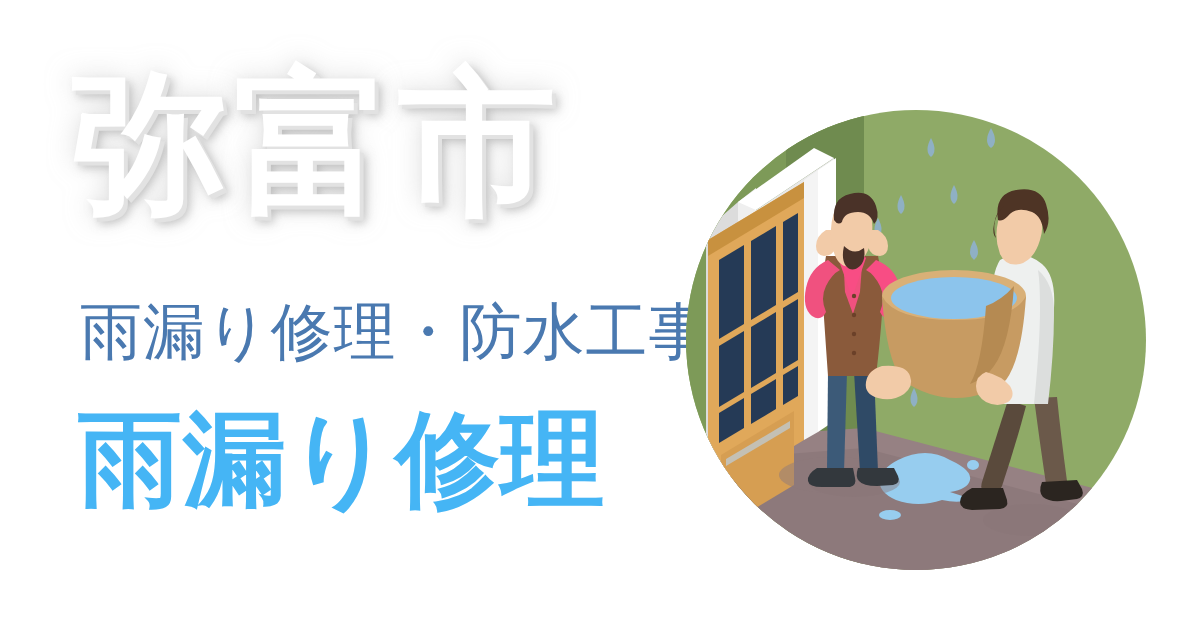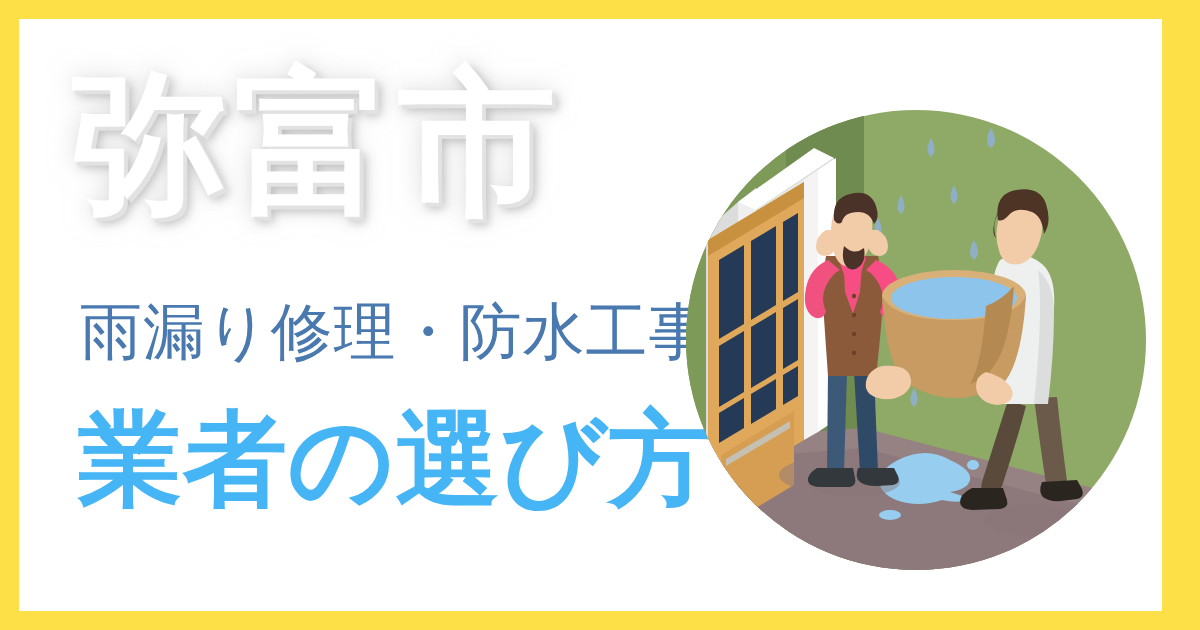--- a/index.html
+++ b/index.html
@@ -4,21 +4,21 @@
 <style>
   html,body{margin:0;padding:0;}
   body{
     width:1200px;height:630px;
     background:#4c7bb0;
     font-family:"Liberation Sans","DejaVu Sans",sans-serif;
     overflow:hidden;
   }
   .banner{
     position:absolute;left:0;top:0;width:1200px;height:630px;
-    background:#fde047;
+    background:#ffffff;
     box-sizing:border-box;
     padding:19px 38px 19px 19px;
     text-align:right;
   }
   .card{
     position:relative;
     width:100%;height:100%;
     background:#ffffff;
     overflow:hidden;
   }
@@ -74,21 +74,21 @@
 </style>
 </head>
 <body>
 
 <div class="banner">
   <div class="card">
 
     <div class="text-block">
       <div class="city-title">弥富市</div>
       <div class="subtitle">雨漏り修理・防水工事</div>
-      <div class="headline">業者の選び方</div>
+      <div class="headline">雨漏り修理</div>
     </div>
 
     <div class="illus-wrap">
       <svg viewBox="0 0 460 460" xmlns="http://www.w3.org/2000/svg">
         <defs>
           <clipPath id="circleClip">
             <circle cx="230" cy="230" r="230"></circle>
           </clipPath>
         </defs>
 

